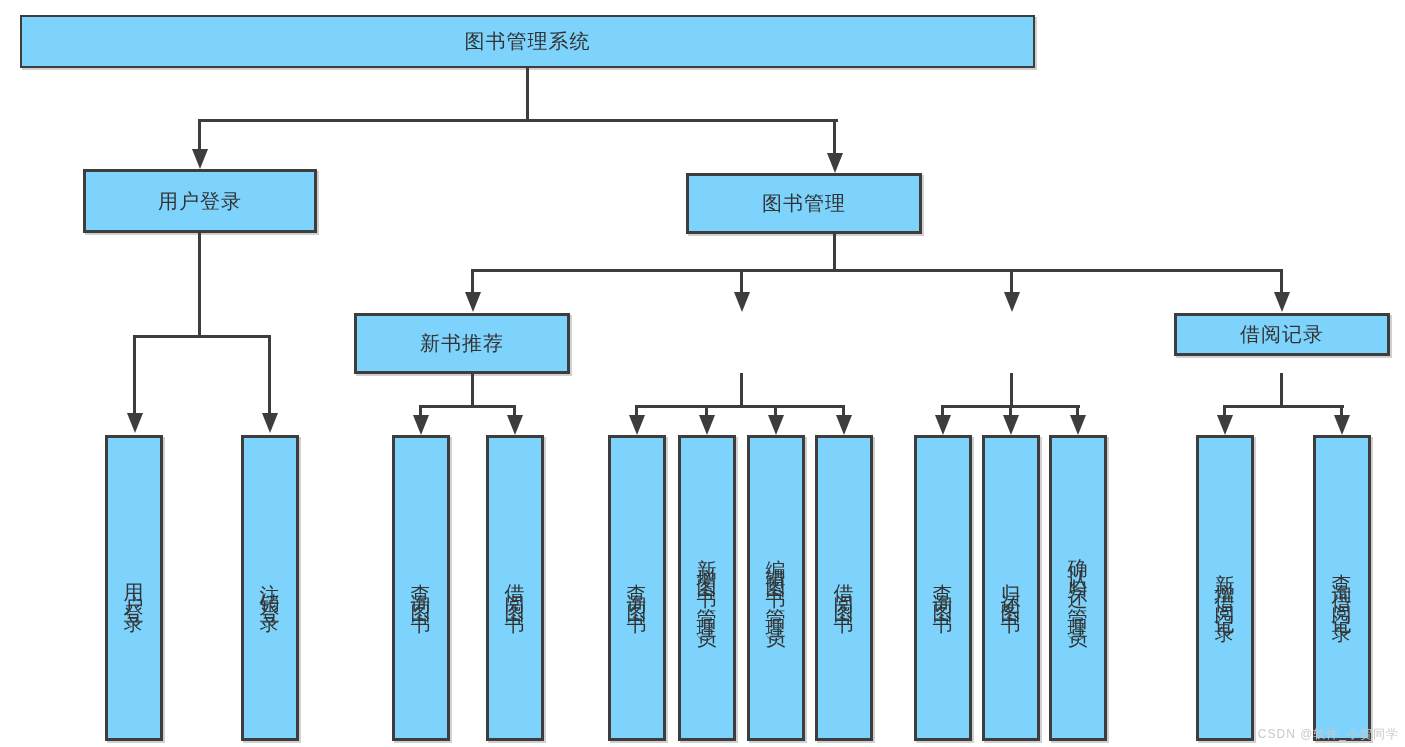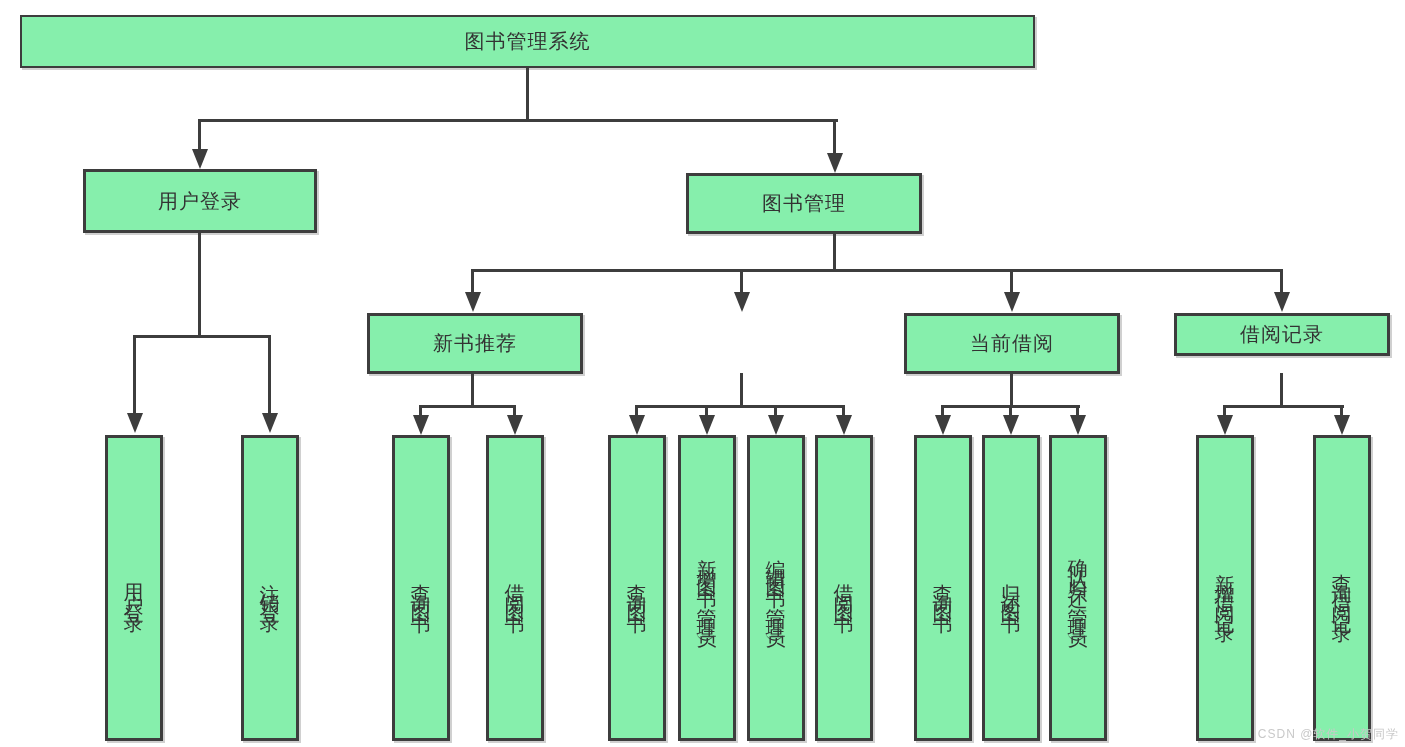--- a/index.html
+++ b/index.html
@@ -2,21 +2,21 @@
 <html><head>
 <meta charset="utf-8">
 <style>
   html,body { margin:0; padding:0; background:#ffffff; }
   .stage {
     position:relative; width:1405px; height:747px; background:#ffffff;
     font-family:"Liberation Sans","DejaVu Sans",sans-serif; color:#333333;
     overflow:hidden;
   }
   .box {
-    position:absolute; box-sizing:border-box; background:#86efac;
+    position:absolute; box-sizing:border-box; background:#7dd3fc;
     border:3px solid #3d3d3d; box-shadow:2px 2px 0 rgba(120,120,120,0.35);
     display:flex; align-items:center; justify-content:center;
     font-size:20px; color:#333333; letter-spacing:1px;
   }
   .box.root { border-width:2px; }
   .leaf { padding:4px 0; }
   .leaf .vtext {
     writing-mode:vertical-rl; text-orientation:mixed;
     letter-spacing:10px; font-size:20px; line-height:1.1;
   }
@@ -66,25 +66,22 @@
   <div class="hline" style="left:471px; top:269px; width:812px;"></div>
   <div class="vline" style="left:471px; top:269px; height:25px;"></div>
   <div class="arrow" style="left:465px; top:292px;"></div>
   <div class="vline" style="left:740px; top:269px; height:25px;"></div>
   <div class="arrow" style="left:734px; top:292px;"></div>
   <div class="vline" style="left:1010px; top:269px; height:25px;"></div>
   <div class="arrow" style="left:1004px; top:292px;"></div>
   <div class="vline" style="left:1280px; top:269px; height:25px;"></div>
   <div class="arrow" style="left:1274px; top:292px;"></div>
 
-  <div class="box" style="left:367px; top:313px; width:216px; height:61px;">
+  <div class="box" style="left:354px; top:313px; width:216px; height:61px;">
     <span>新书推荐</span>
-  </div>
-  <div class="box" style="left:904px; top:313px; width:216px; height:61px;">
-    <span>当前借阅</span>
   </div>
   <div class="box" style="left:1174px; top:313px; width:216px; height:43px;">
     <span>借阅记录</span>
   </div>
 
   <div class="vline" style="left:471px; top:373px; height:34px;"></div>
   <div class="hline" style="left:419px; top:405px; width:97px;"></div>
   <div class="vline" style="left:419px; top:405px; height:12px;"></div>
   <div class="arrow" style="left:413px; top:415px;"></div>
   <div class="vline" style="left:513px; top:405px; height:12px;"></div>

